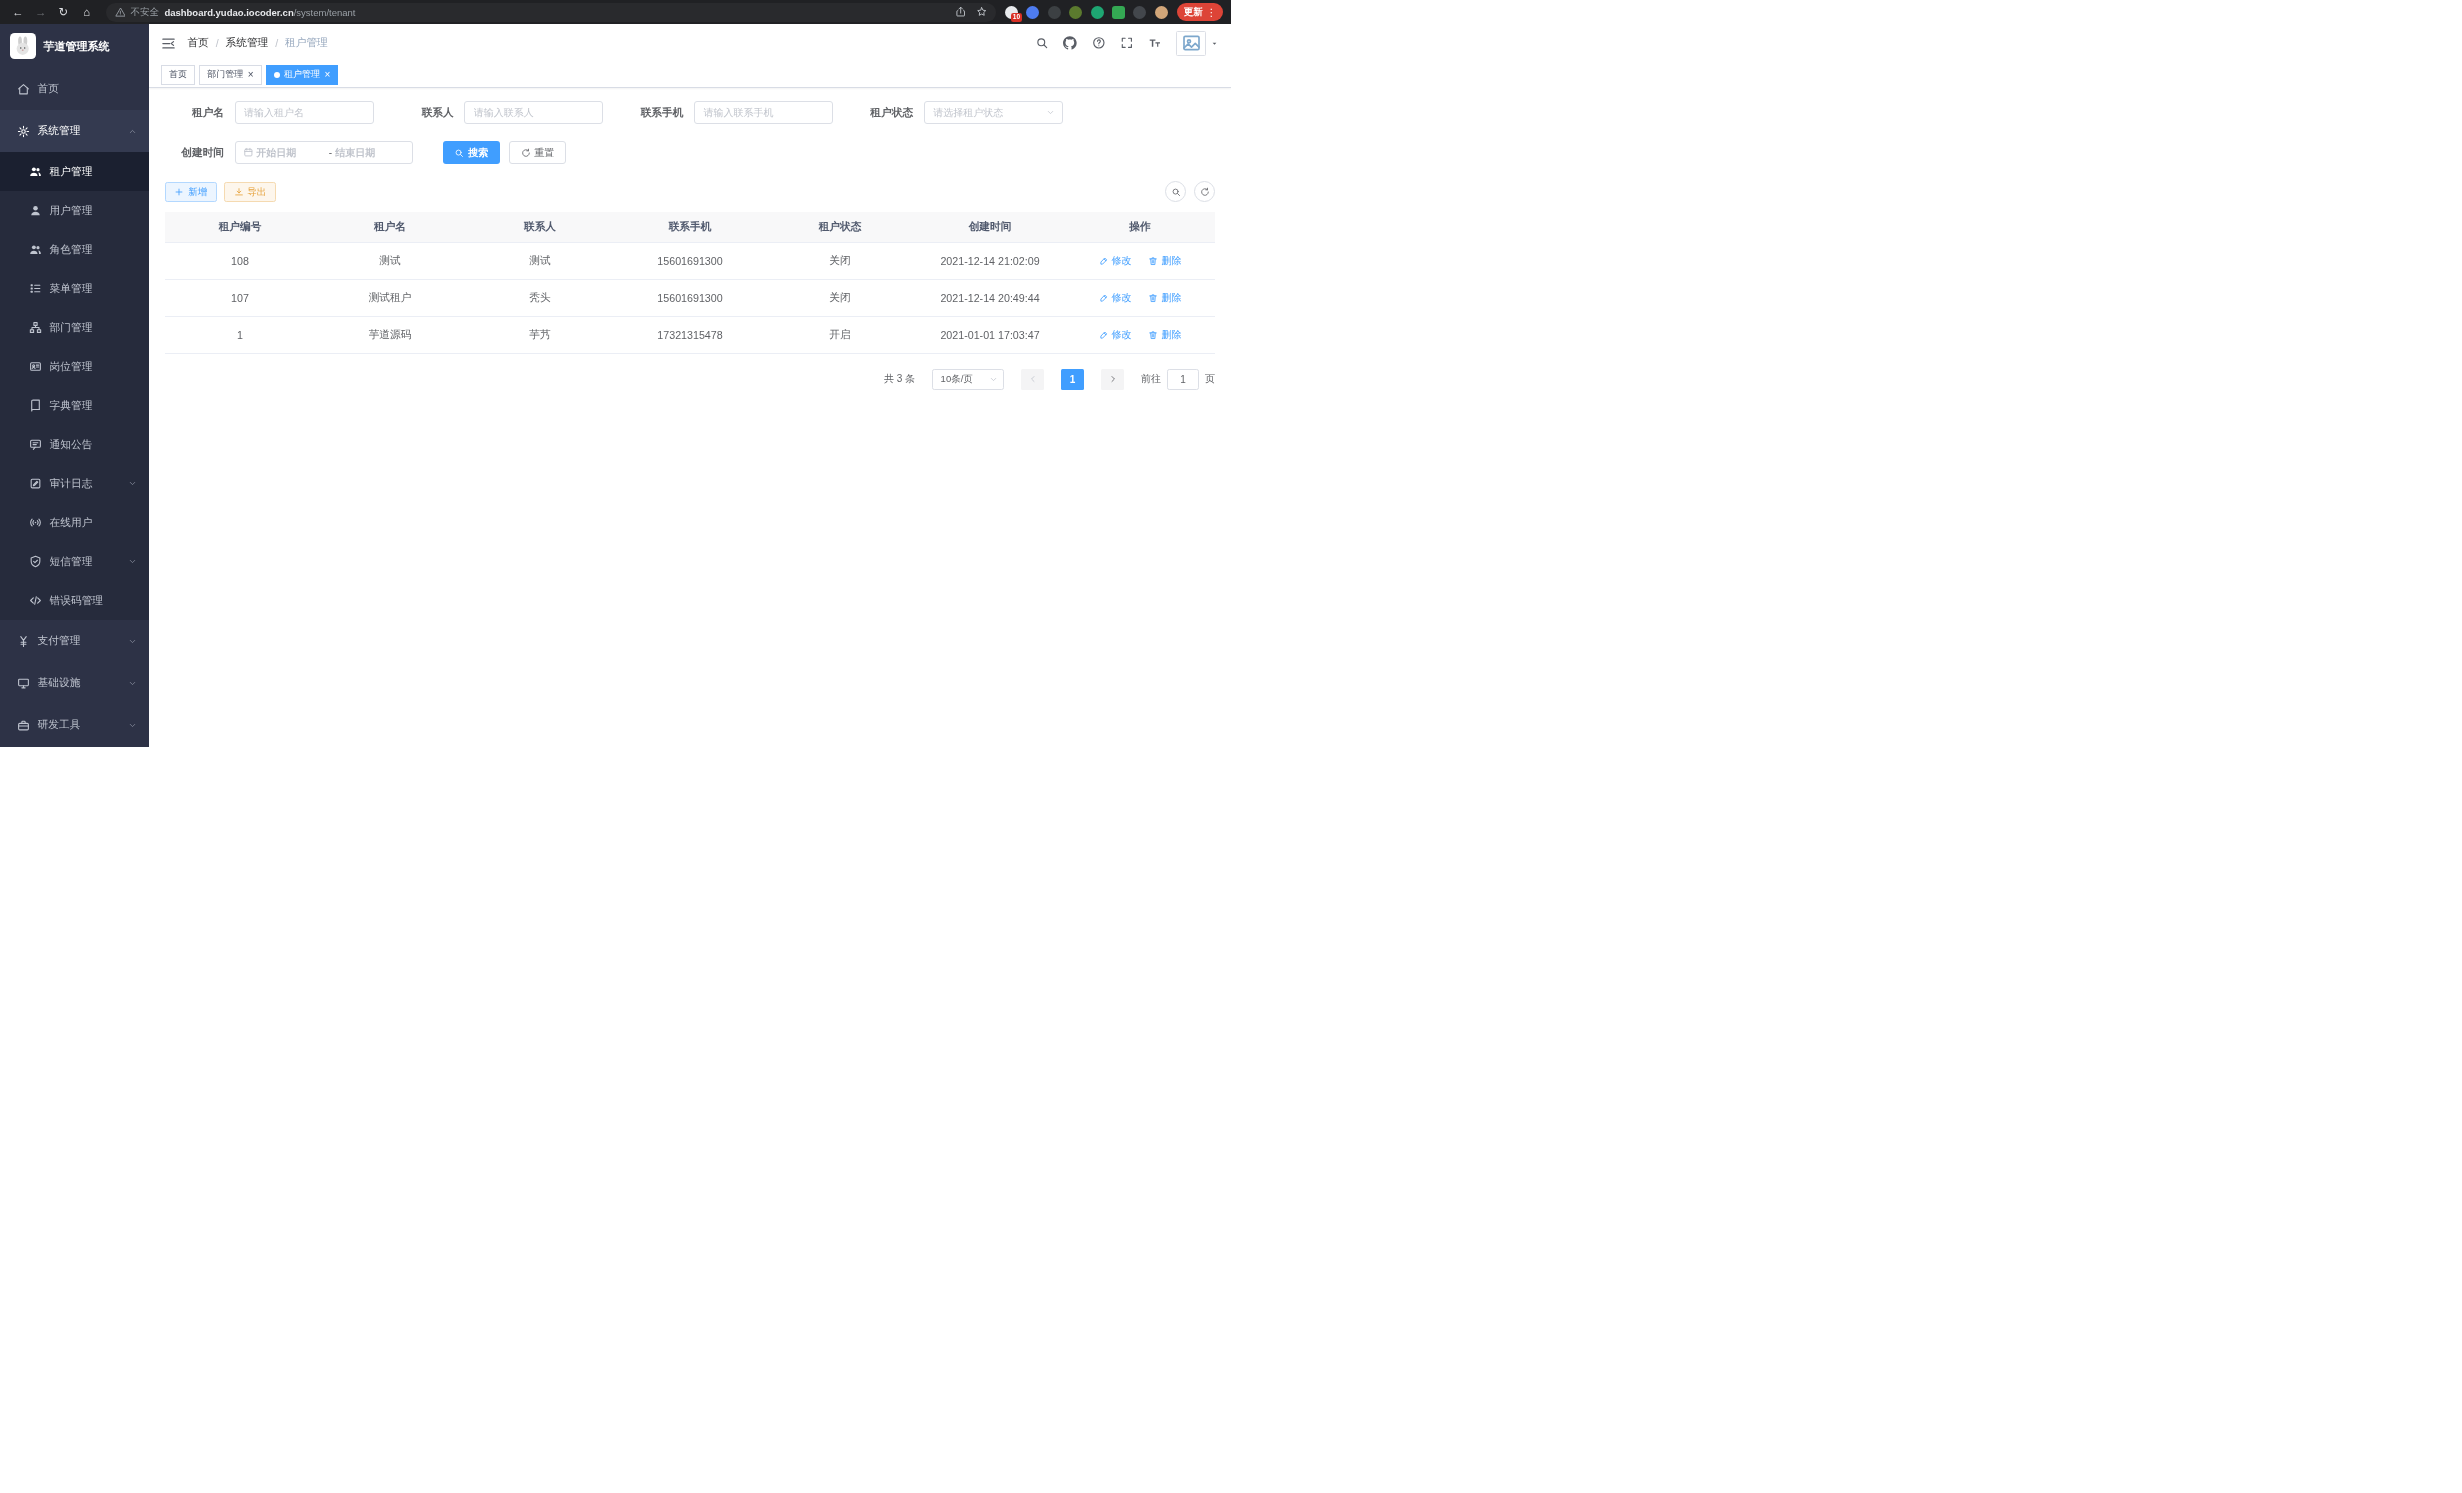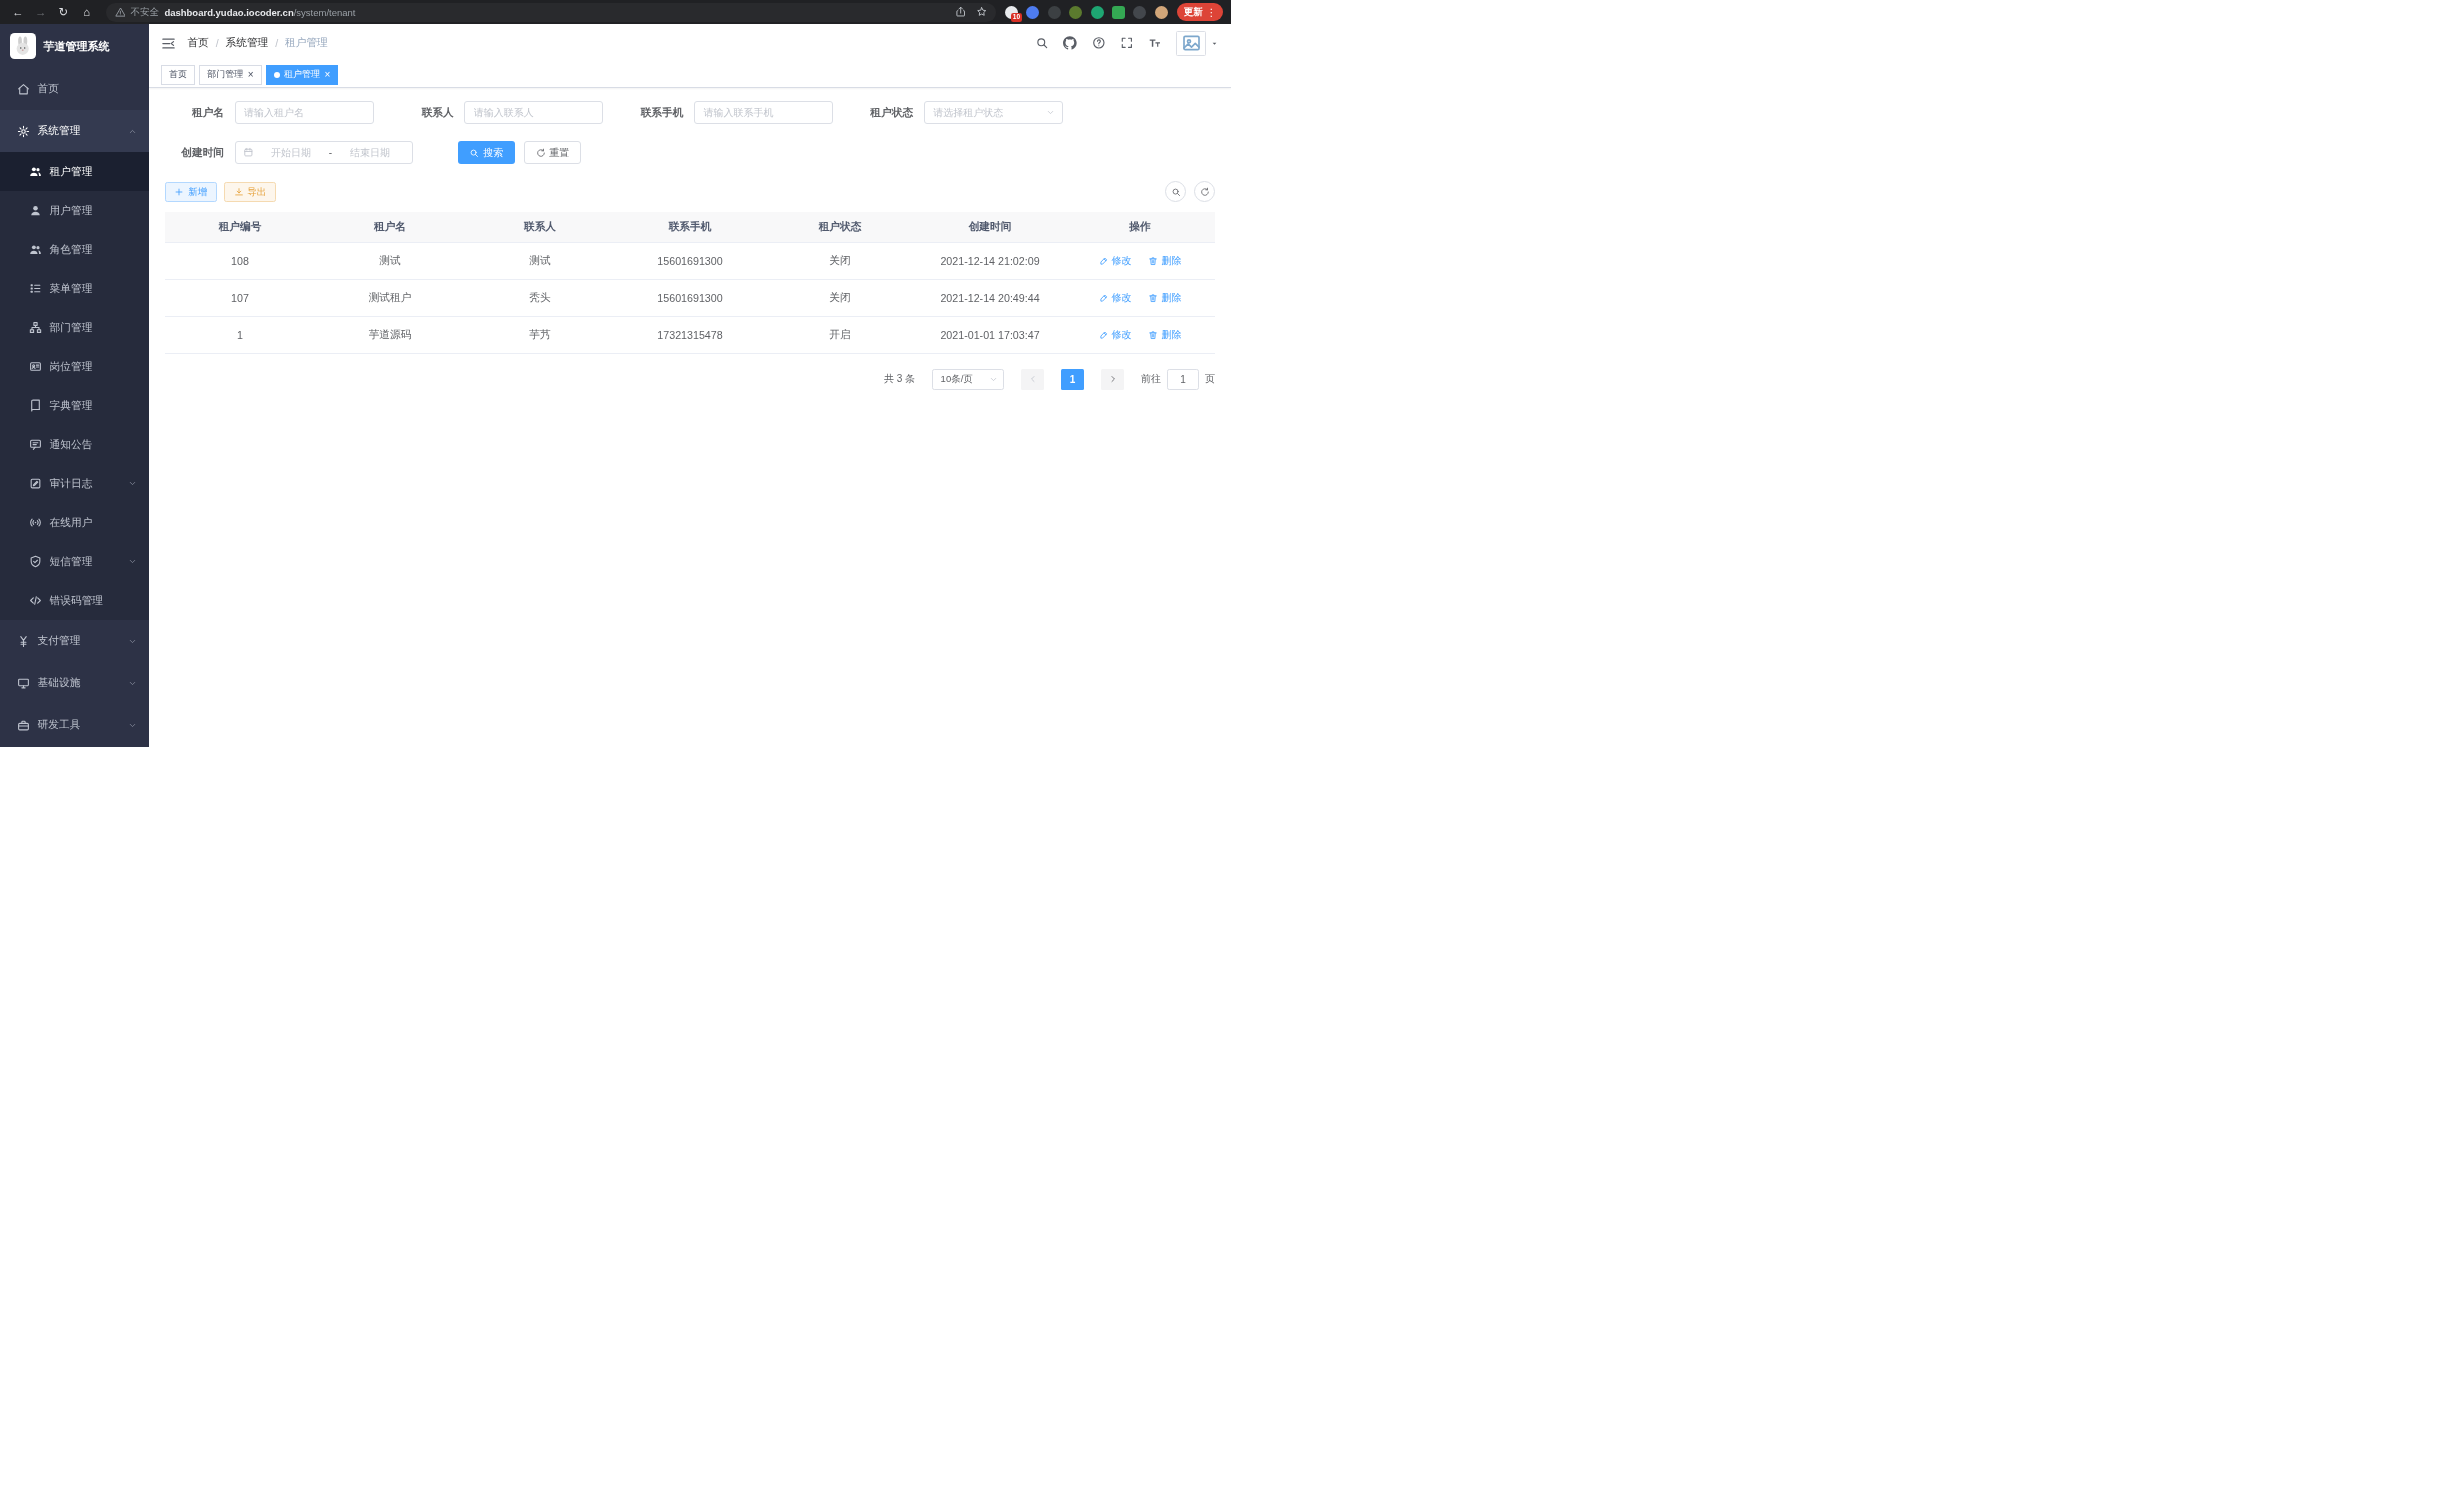--- a/index.html
+++ b/index.html
@@ -70,25 +70,25 @@
   .filter-row{display:flex;align-items:center;margin-bottom:17px;}
   .f-group{display:flex;align-items:center;margin-right:21px;}
   .f-label{width:59px;text-align:right;margin-right:10.7px;font-size:10.7px;font-weight:700;color:#606266;white-space:nowrap;}
   .f-input{width:139px;height:23px;border:0.8px solid #dcdfe6;border-radius:3px;padding:0 8.4px;font-size:10px;color:#606266;outline:none;background:#fff;}
   .f-input::placeholder{color:#c0c4cc;}
   .f-select{width:139px;height:23px;border:0.8px solid #dcdfe6;border-radius:3px;display:flex;align-items:center;padding:0 6.9px 0 8.4px;font-size:10px;color:#c0c4cc;cursor:pointer;background:#fff;gap:25px;}
   .f-select .ph{flex:1;}
   .sel-caret{width:9px;height:9px;color:#c0c4cc;}
   .date-range{width:178px;height:23px;border:0.8px solid #dcdfe6;border-radius:3px;display:flex;align-items:center;gap:3px;padding:0 6.9px;font-size:10px;color:#c0c4cc;background:#fff;cursor:pointer;}
   .date-range .cal{width:10.7px;height:10.7px;color:#c0c4cc;flex:none;}
-  .date-range .ph{flex:1;text-align:center;}
+  .date-range .ph{flex:1;text-align:left;font-weight:bold;}
   .date-range .dsep{color:#606266;flex:none;}
   .btn{height:23px;border-radius:3px;border:0.8px solid transparent;display:inline-flex;align-items:center;gap:3.8px;padding:0 10.7px;font-size:10px;cursor:pointer;font-family:inherit;}
   .btn .bic{width:10px;height:10px;}
-  .btn-primary{background:var(--primary,#409eff);color:#fff;margin-left:24px;}
+  .btn-primary{background:var(--primary,#409eff);color:#fff;margin-left:9px;font-weight:bold;}
   .btn-default{background:#fff;border-color:#dcdfe6;color:#606266;margin-left:9px;}
   .btn-mini{height:20px;padding:0 8.4px;font-size:9.5px;border-radius:2.3px;}
   .btn-plain-primary{background:#ecf5ff;border-color:#b3d8ff;color:var(--primary,#409eff);}
   .btn-plain-warning{background:#fdf6ec;border-color:#f5dab1;color:var(--warning,#e6a23c);}
   .toolbar-row{display:flex;align-items:flex-end;gap:7.6px;margin-bottom:10px;}
   .toolbar-right{margin-left:auto;display:flex;align-items:center;gap:7.6px;}
   .circle-btn{width:21px;height:21px;border-radius:50%;border:0.8px solid #dcdfe6;background:#fff;color:#606266;display:flex;align-items:center;justify-content:center;cursor:pointer;}
   .circle-btn .cic{width:10px;height:10px;}
 
   

